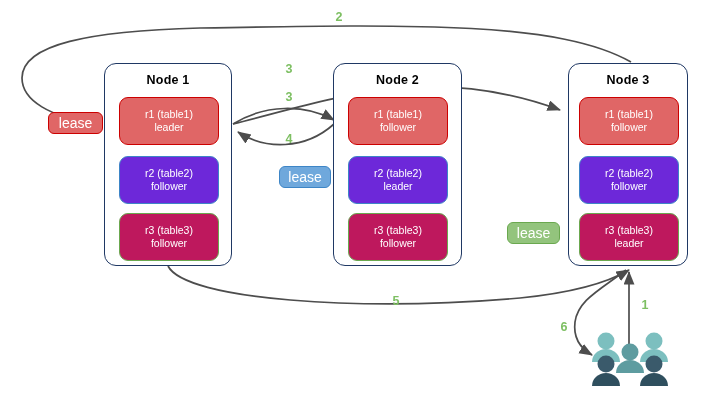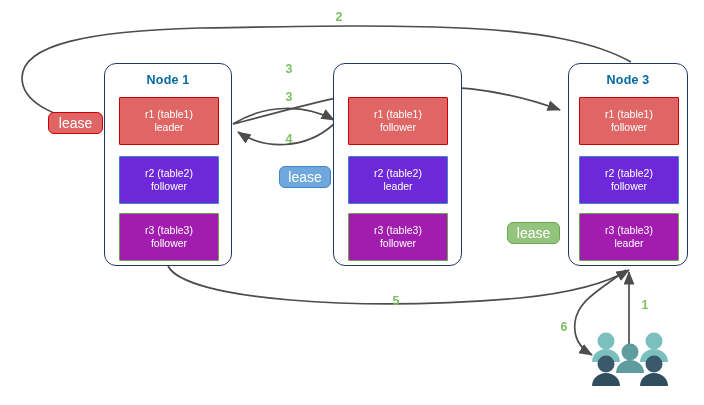--- a/index.html
+++ b/index.html
@@ -4,29 +4,29 @@
 <style>
   html,body{margin:0;padding:0;background:#ffffff;}
   body{width:704px;height:405px;position:relative;overflow:hidden;
        font-family:"Liberation Sans",sans-serif;}
   #stage{position:absolute;left:0;top:0;width:704px;height:405px;}
   svg#wires{position:absolute;left:0;top:0;width:704px;height:405px;pointer-events:none;}
 
   .node-box{position:absolute;border:1.6px solid #1f3864;border-radius:12px;
             background:#ffffff;box-sizing:border-box;}
   .node-title{position:absolute;left:0;right:0;top:9px;text-align:center;
-              font-size:12.5px;font-weight:bold;color:#0369a1;letter-spacing:.2px;}
+              font-size:12.5px;font-weight:bold;color:#000000;letter-spacing:.2px;}
 
-  .replica{position:absolute;left:14px;width:100px;height:48px;border-radius:1px;
+  .replica{position:absolute;left:14px;width:100px;height:48px;border-radius:9px;
            box-sizing:border-box;display:flex;flex-direction:column;align-items:center;
            justify-content:center;color:#ffffff;font-size:10.5px;line-height:13px;
            text-align:center;}
   .r-red{background:#e06666;border:1.6px solid #cc0000;}
   .r-blue{background:#6d28d9;border:1.6px solid #3d85c6;}
-  .r-green{background:#a21caf;border:1.6px solid #6aa84f;}
+  .r-green{background:#be185d;border:1.6px solid #6aa84f;}
 
   .lease{position:absolute;border-radius:6px;box-sizing:border-box;color:#ffffff;
          font-size:14px;display:flex;align-items:center;justify-content:center;}
   .l-red{background:#e06666;border:1.6px solid #cc0000;}
   .l-blue{background:#6fa8dc;border:1.6px solid #3d85c6;}
   .l-green{background:#93c47d;border:1.6px solid #6aa84f;}
 
   .step-label{position:absolute;color:#7dbf62;font-size:12.5px;font-weight:bold;
               text-align:center;width:22px;}
 
@@ -69,20 +69,21 @@
       <span>r2 (table2)</span>
       <span>follower</span>
     </div>
     <div class="replica r-green" style="top:149px;">
       <span>r3 (table3)</span>
       <span>follower</span>
     </div>
   </div>
 
   <div class="node-box" style="left:333px;top:63px;width:129px;height:203px;">
+    <div class="node-title">Node 2</div>
     <div class="replica r-red" style="top:33px;">
       <span>r1 (table1)</span>
       <span>follower</span>
     </div>
     <div class="replica r-blue" style="top:92px;">
       <span>r2 (table2)</span>
       <span>leader</span>
     </div>
     <div class="replica r-green" style="top:149px;">
       <span>r3 (table3)</span>

